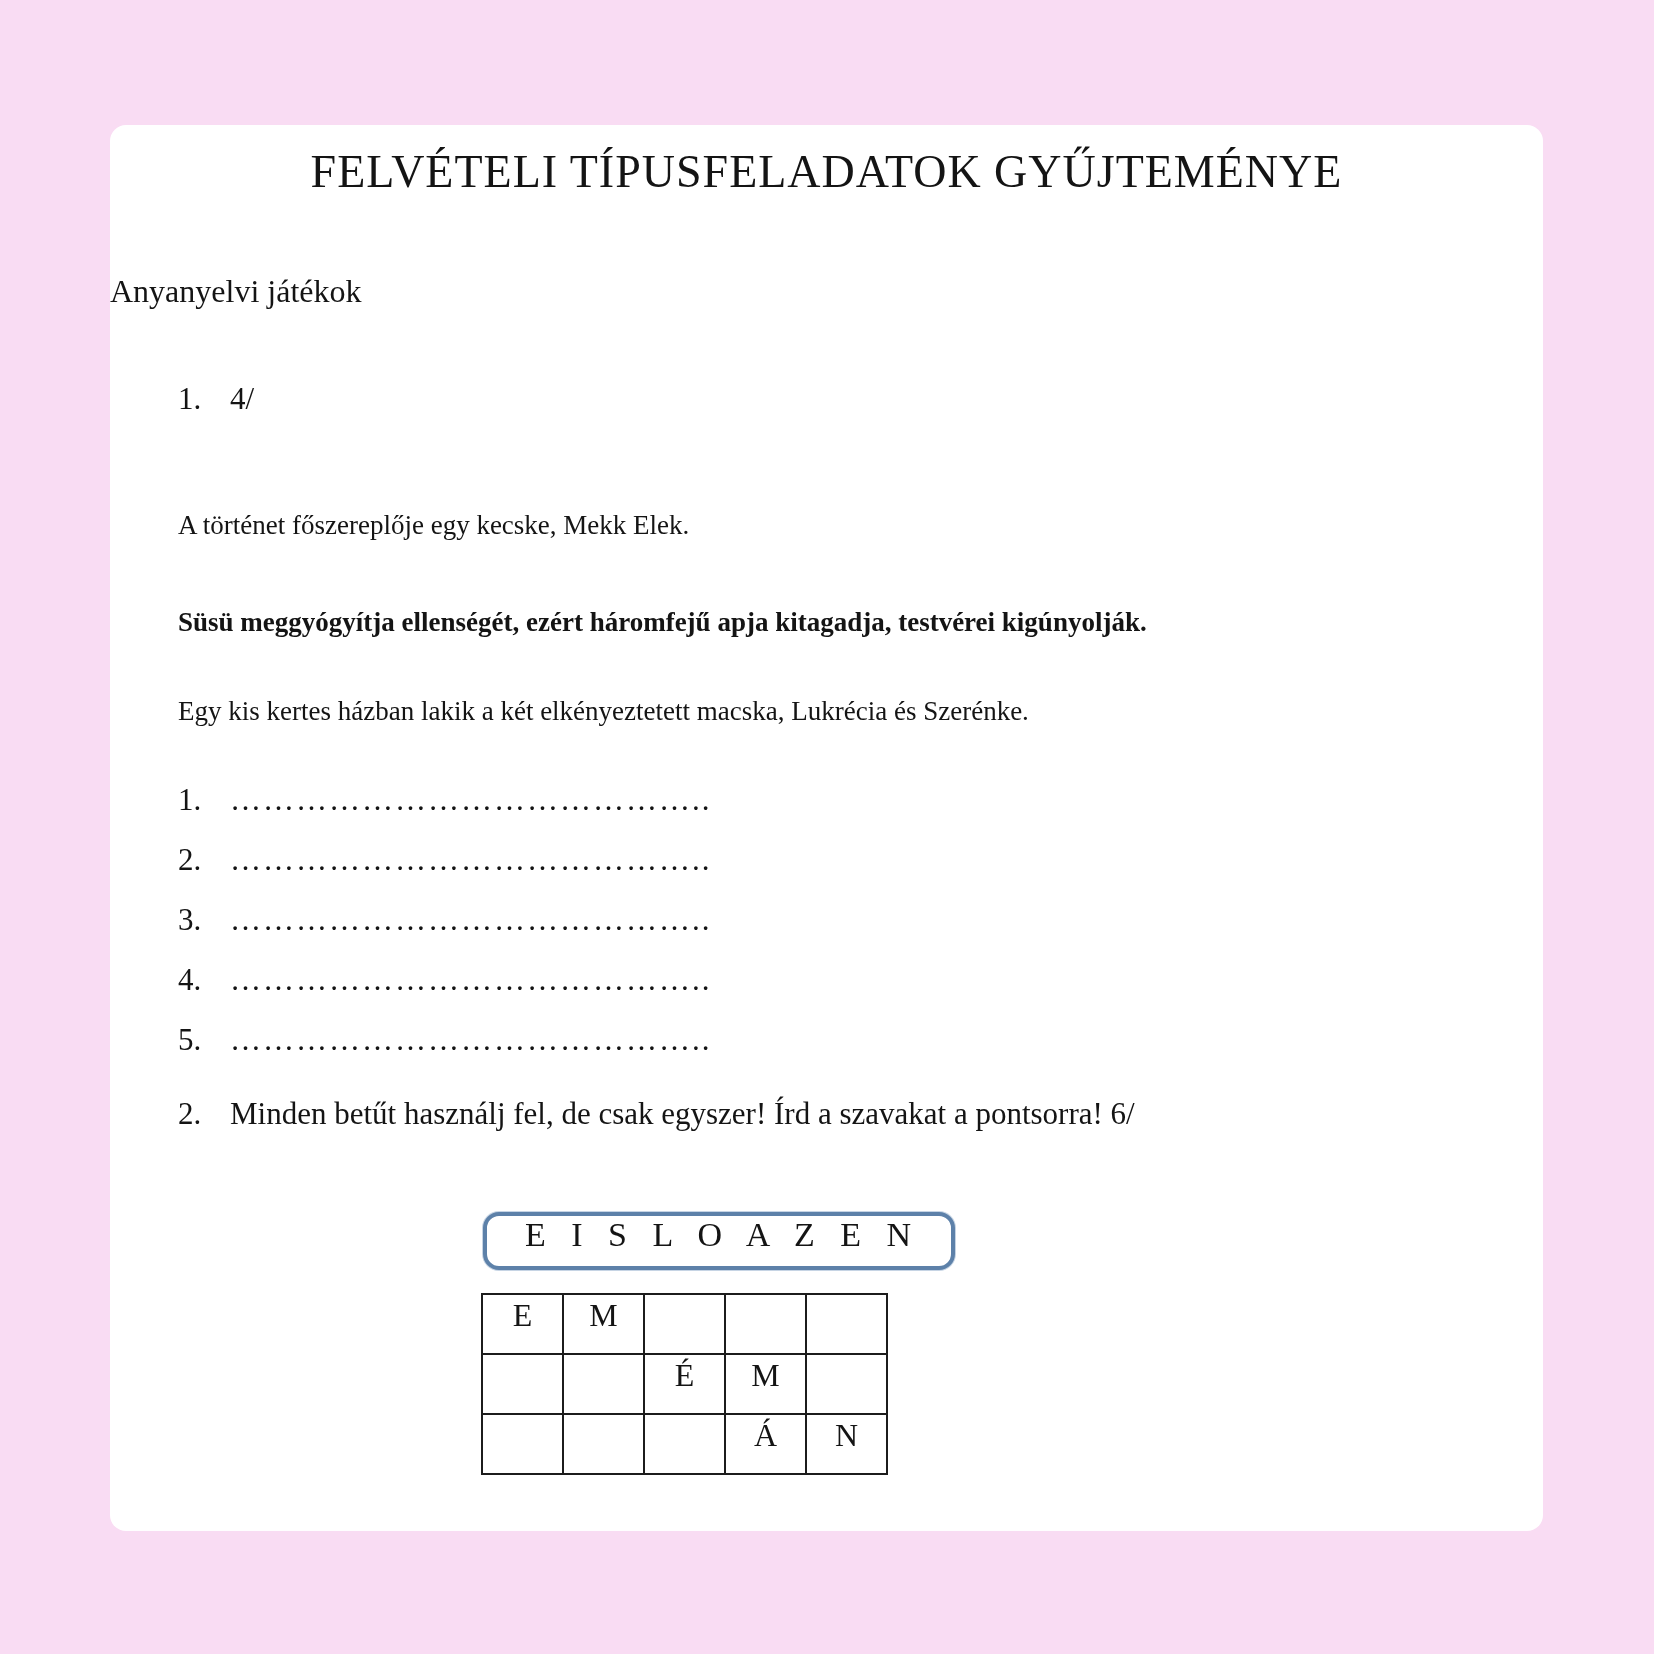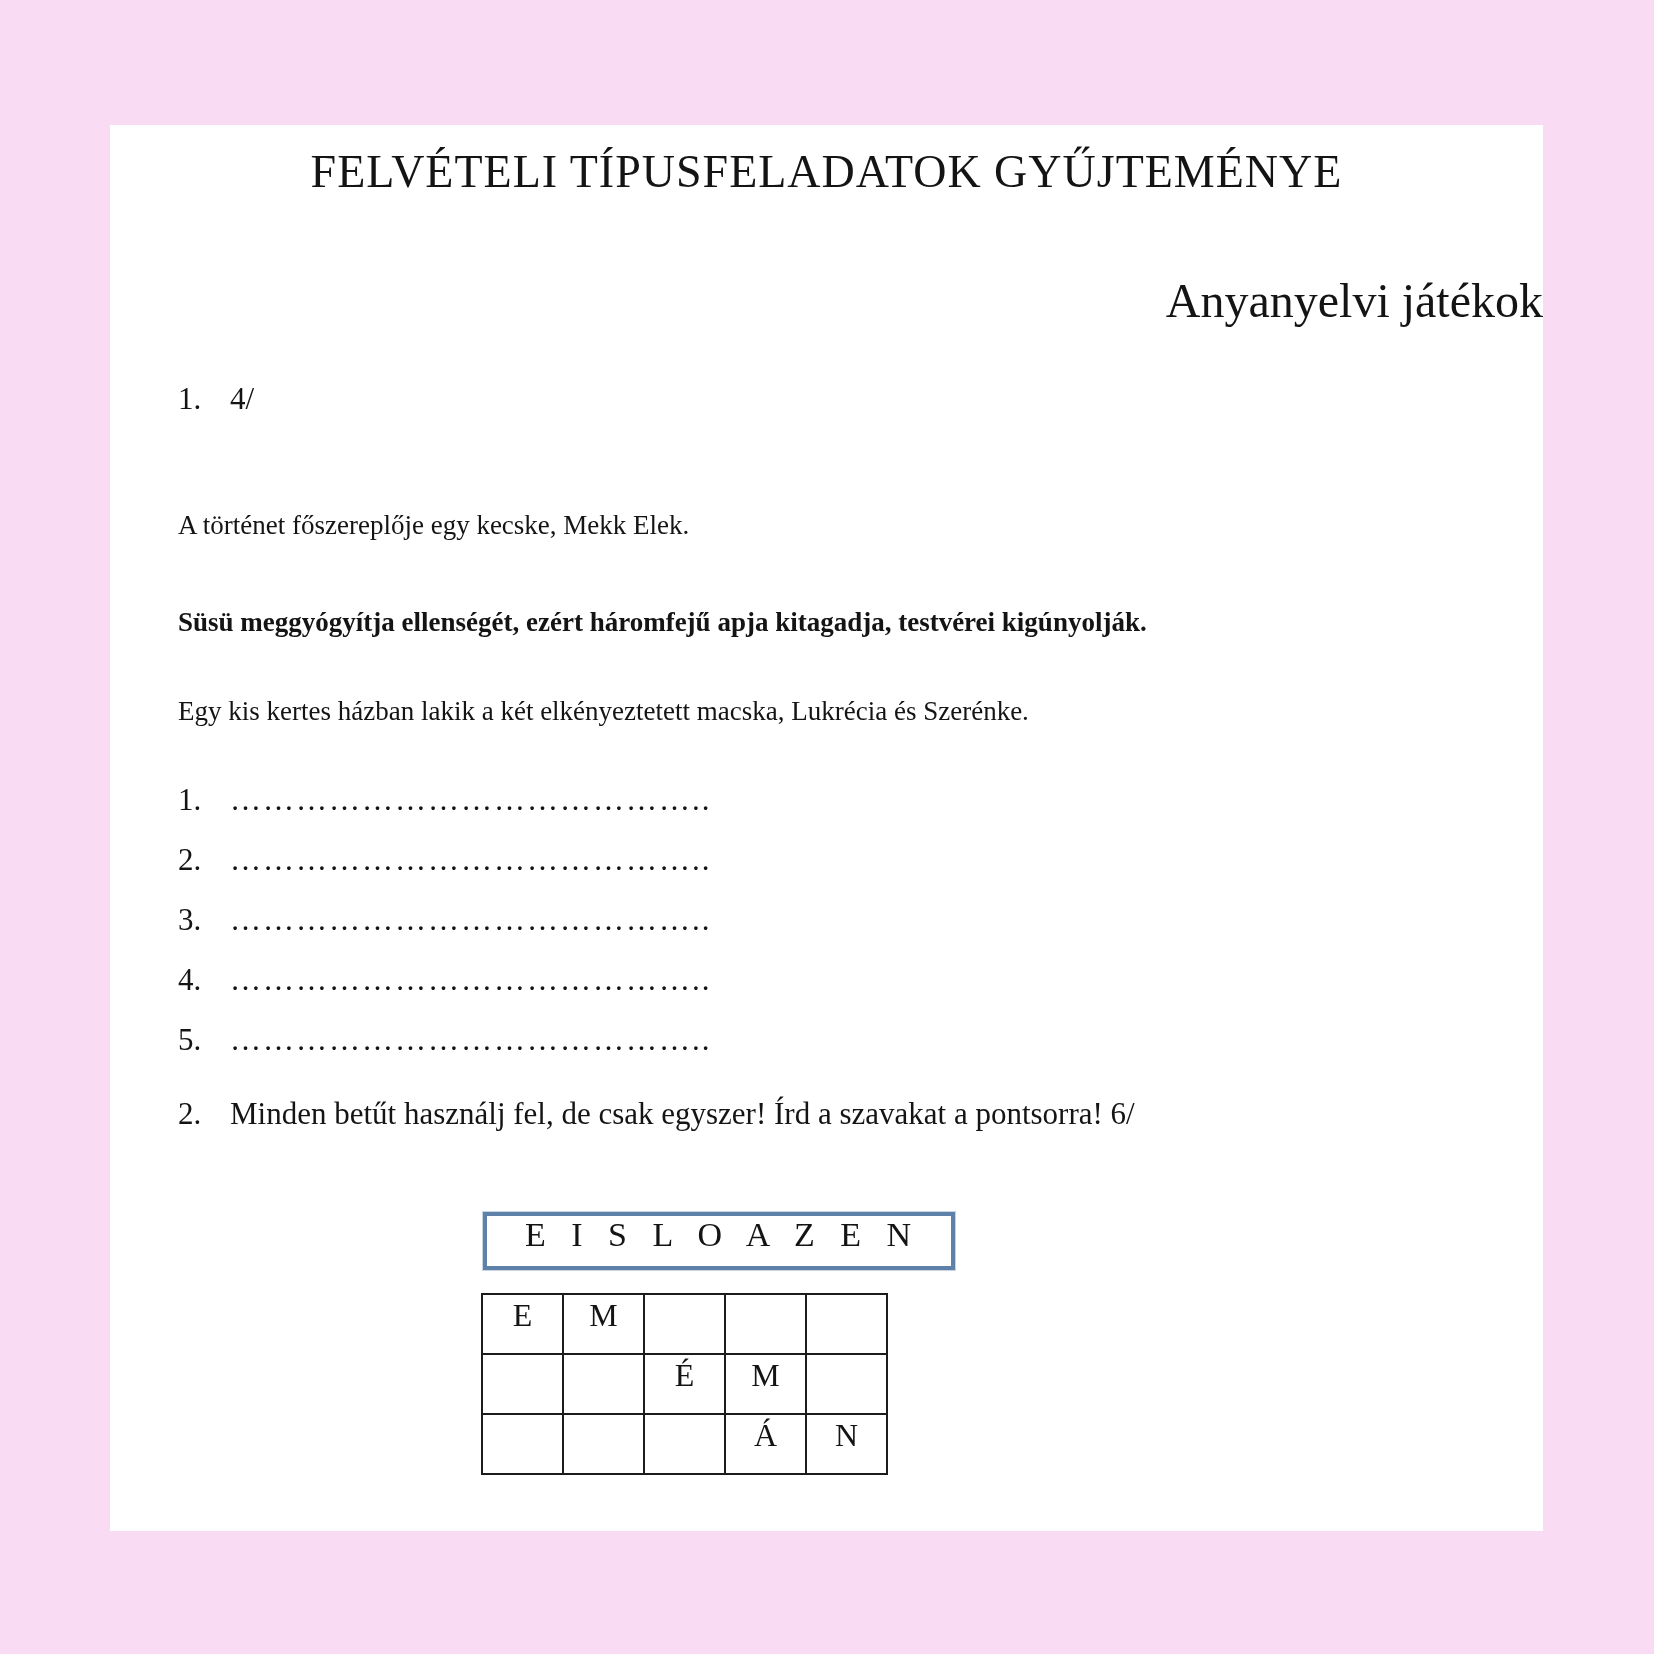--- a/index.html
+++ b/index.html
@@ -2,21 +2,21 @@
 <html lang="hu" style="--canvas-bg: #f9dcf3; --page-bg: #ffffff; --text: #141414; --letterbox-border: #5d81a9; --grid-border: #1c1c1c;"><head>
 <meta charset="utf-8">
 <style>
   :root{
     --canvas-bg:#f9dcf3;
     --page-bg:#ffffff;
     --text:#141414;
     --letterbox-border:#5d81a9;
     --grid-border:#1c1c1c;
   }
-  *{margin:0;padding:0;box-sizing:border-box;}
+  *{margin:0;padding:0;box-sizing:border-box;border-radius:16px;}
   html,body{width:1654px;height:1654px;}
   body{
     background:var(--canvas-bg);
     font-family:"Liberation Serif","DejaVu Serif",serif;
     color:var(--text);
     position:relative;
     overflow:hidden;
   }
   .page{
     position:absolute;
@@ -27,22 +27,22 @@
   .doc-title{
     position:absolute; left:0; right:0; top:20px;
     text-align:center;
     font-size:46px;
     font-weight:400;
     letter-spacing:1px;
     white-space:nowrap;
   }
   .doc-subtitle{
     position:absolute; left:0; right:0; top:148px;
-    text-align:right;
-    font-size:48px;
+    text-align:left;
+    font-size:32px;
     font-weight:400;
     white-space:nowrap;
   }
   .task{
     position:absolute; left:68px; width:1350px;
     display:flex; align-items:flex-start;
     font-size:31px;
   }
   .task .task-num{
     width:52px; flex:0 0 52px;

